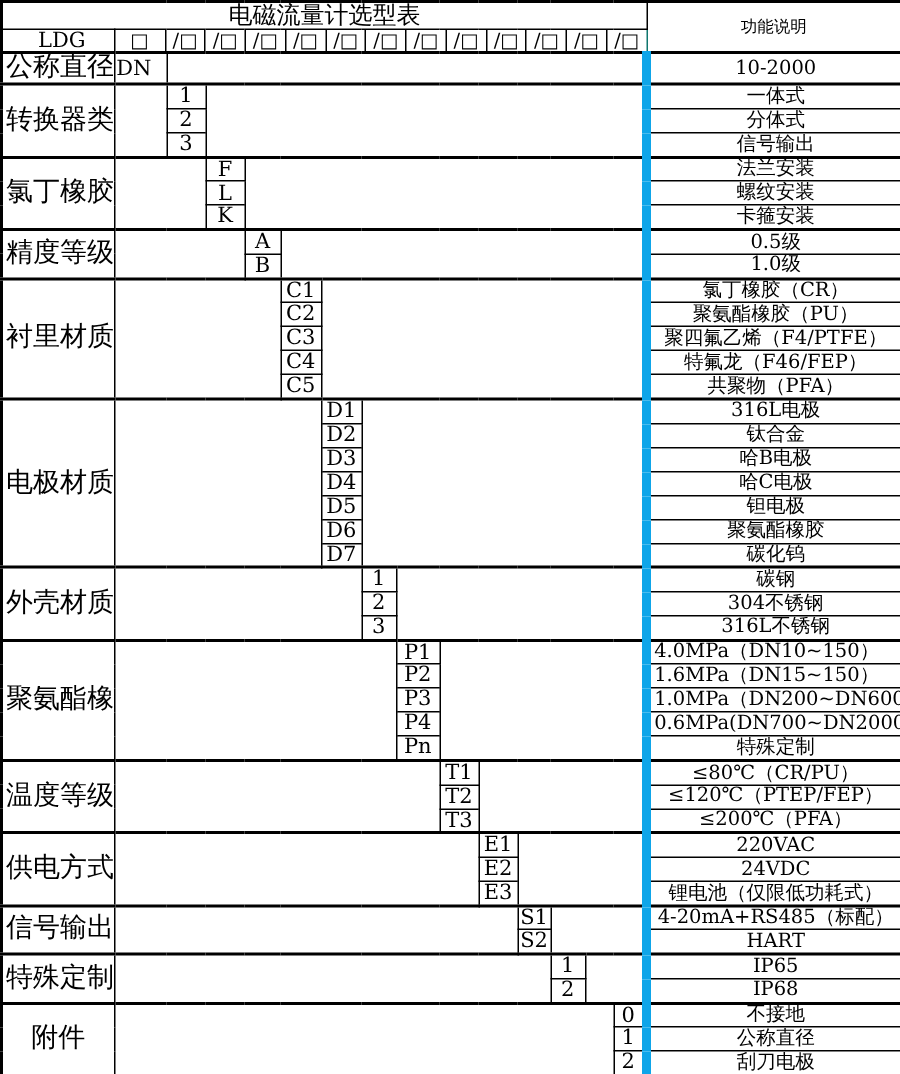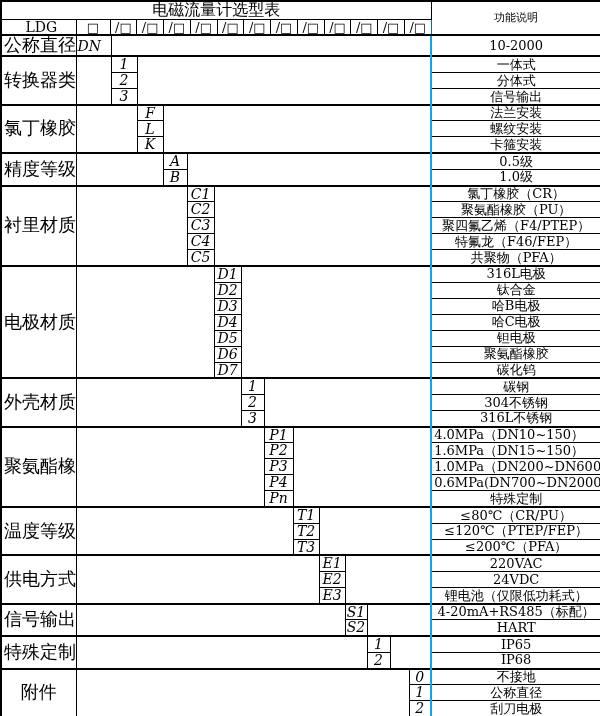--- a/index.html
+++ b/index.html
@@ -5,26 +5,26 @@
   html,body{margin:0;padding:0;background:#fff;}
   body{width:600px;height:716px;overflow:hidden;
        font-family:"DejaVu Serif","Liberation Serif",serif;color:#000;}
   table{border-collapse:collapse;table-layout:fixed;width:600px;height:716px;
         border:2px solid #000;background:#fff;}
   td{border:1px solid #000;padding:0 2px;text-align:center;vertical-align:middle;
      font-size:14px;line-height:1.05;white-space:nowrap;overflow:hidden;}
   tr{height:16px;}
   tr.r-title{height:17px;}
   tr.grp > td{border-top:2px solid #000;}
-  td.func{border-left:2px solid #0ea5e9;font-size:13px;}
+  td.func{border-left:6px solid #0ea5e9;font-size:13px;}
   td.title{font-size:16px;}
   td.fhead{font-size:11px;border-left:1px solid #0f766e;}
   td.ldg{text-align:center;padding-left:7px;}
   td.lbl{font-size:18px;letter-spacing:0;}
-  td.code{padding:0 1px;font-style:italic;}
+  td.code{padding:0 1px;}
   td.al{text-align:left;}
   td.boxcell{padding:0;}
   .boxrow{display:flex;width:100%;height:100%;align-items:stretch;}
   .bx{flex:1 1 0;border-left:1px solid #000;display:flex;align-items:center;
       justify-content:center;font-size:13px;line-height:1;}
   .bx.first{flex:0 0 33px;border-left:none;}
 </style>
 </head>
 <body>
 
@@ -125,21 +125,21 @@
         <td class="code">C1</td>
         <td colspan="9" rowspan="5"></td>
         <td class="func">氯丁橡胶（CR）</td>
       </tr>
       <tr>
         <td class="code">C2</td>
         <td class="func">聚氨酯橡胶（PU）</td>
       </tr>
       <tr>
         <td class="code">C3</td>
-        <td class="func">聚四氟乙烯（F4/PTEP）</td>
+        <td class="func">聚四氟乙烯（F4/PTFE）</td>
       </tr>
       <tr>
         <td class="code">C4</td>
         <td class="func">特氟龙（F46/FEP）</td>
       </tr>
       <tr>
         <td class="code">C5</td>
         <td class="func">共聚物（PFA）</td>
       </tr>
       <tr class="grp">

